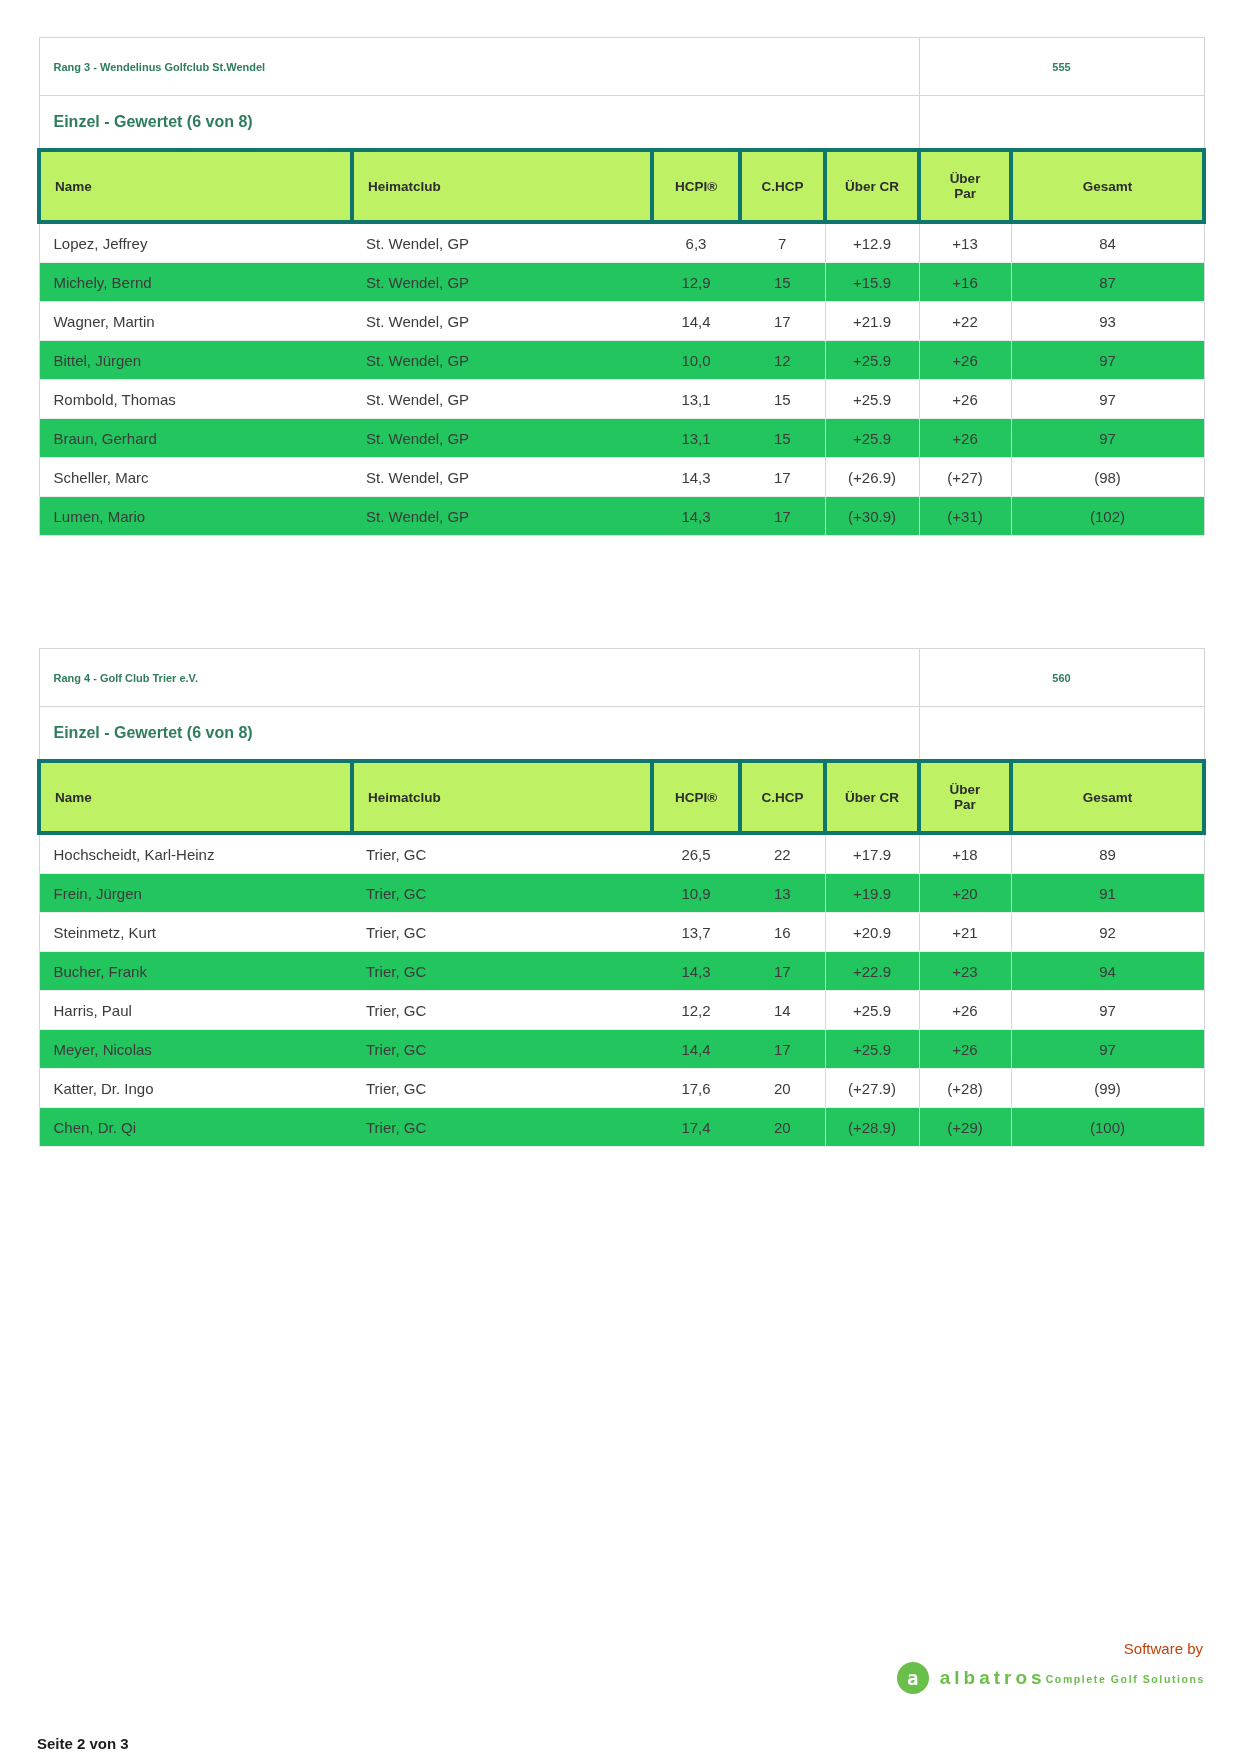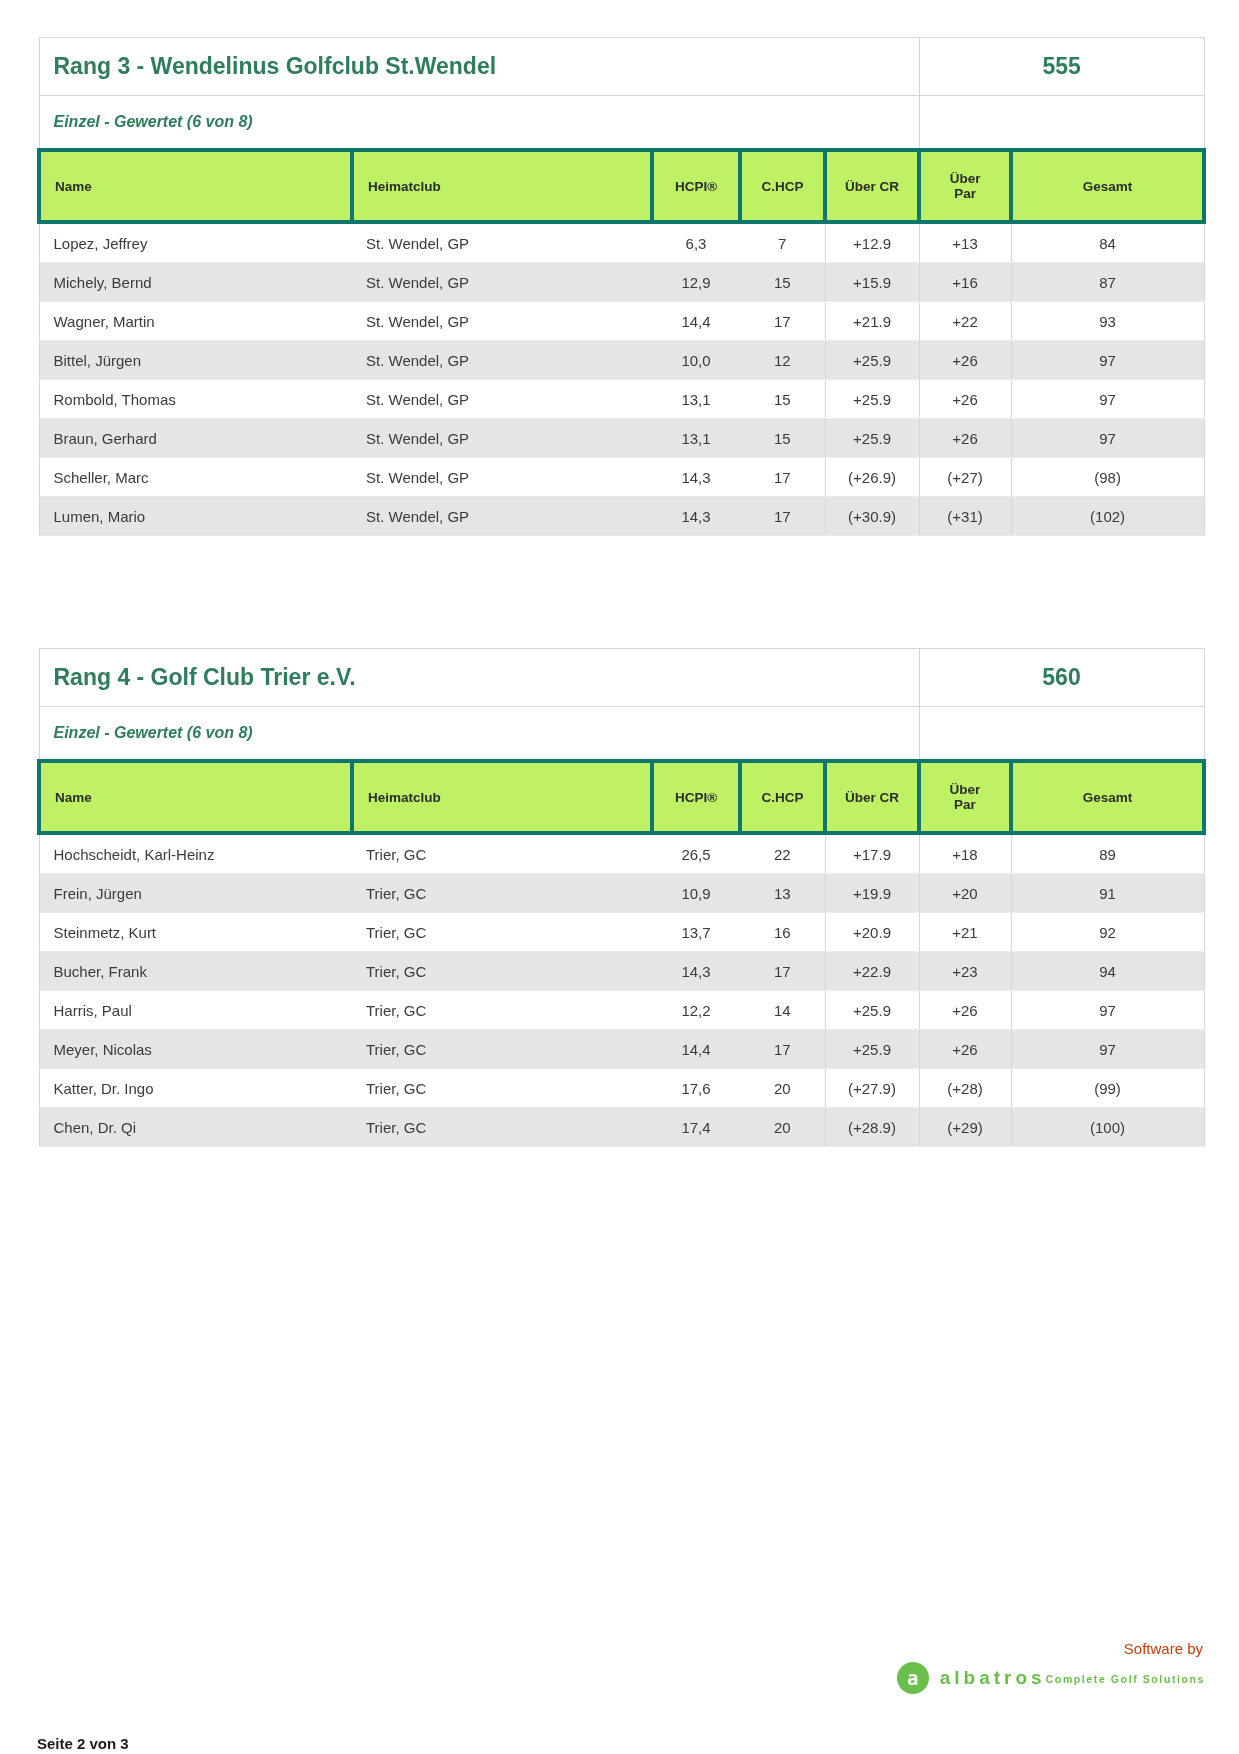--- a/index.html
+++ b/index.html
@@ -24,30 +24,29 @@
   col.c-club{width:300px;}
   col.c-hcpi{width:88px;}
   col.c-chcp{width:85px;}
   col.c-ucr{width:94px;}
   col.c-upar{width:92px;}
   col.c-ges{width:193px;}
 
   tr.title-row td{
     border:1px solid #d3d6d8;
     height:55px;
-    font-size:23px;
+    font-size:11px;
     font-weight:700;
   }
   td.title-cell{padding-left:14px;text-align:left;}
   td.score-cell{text-align:center;}
 
   tr.subtitle-row td{
     border:1px solid #d3d6d8;
     height:50px;
-    font-style:italic;
   }
   td.subtitle-cell{
     padding-left:14px;text-align:left;
     font-size:16px;font-weight:700;
   }
 
   tr.head-row th{
     background:#bef264;
     border:4px solid #0f766e;
     height:36px;
@@ -62,21 +61,21 @@
   tr.data-row td{
     height:38px;
     border-bottom:1px solid #e9ebec;
     text-align:center;
     padding:0;
   }
   tr.data-row td.name, tr.data-row td.club{
     text-align:left;padding-left:14px;
   }
   tr.data-row td.sep{border-left:1px solid #d4d7d9;}
-  tr.data-row.alt td{background:#e5e5e5;}
+  tr.data-row.alt td{background:#22c55e;}
 
   .footer-left{
     position:absolute;left:37px;top:1732px;
     font-size:15px;color:#1c1c1c;line-height:1.6;
   }
   .footer-page{font-weight:700;}
   .footer-created{font-weight:400;color:#222;}
 
   .footer-logo{
     position:absolute;right:34px;top:1640px;

